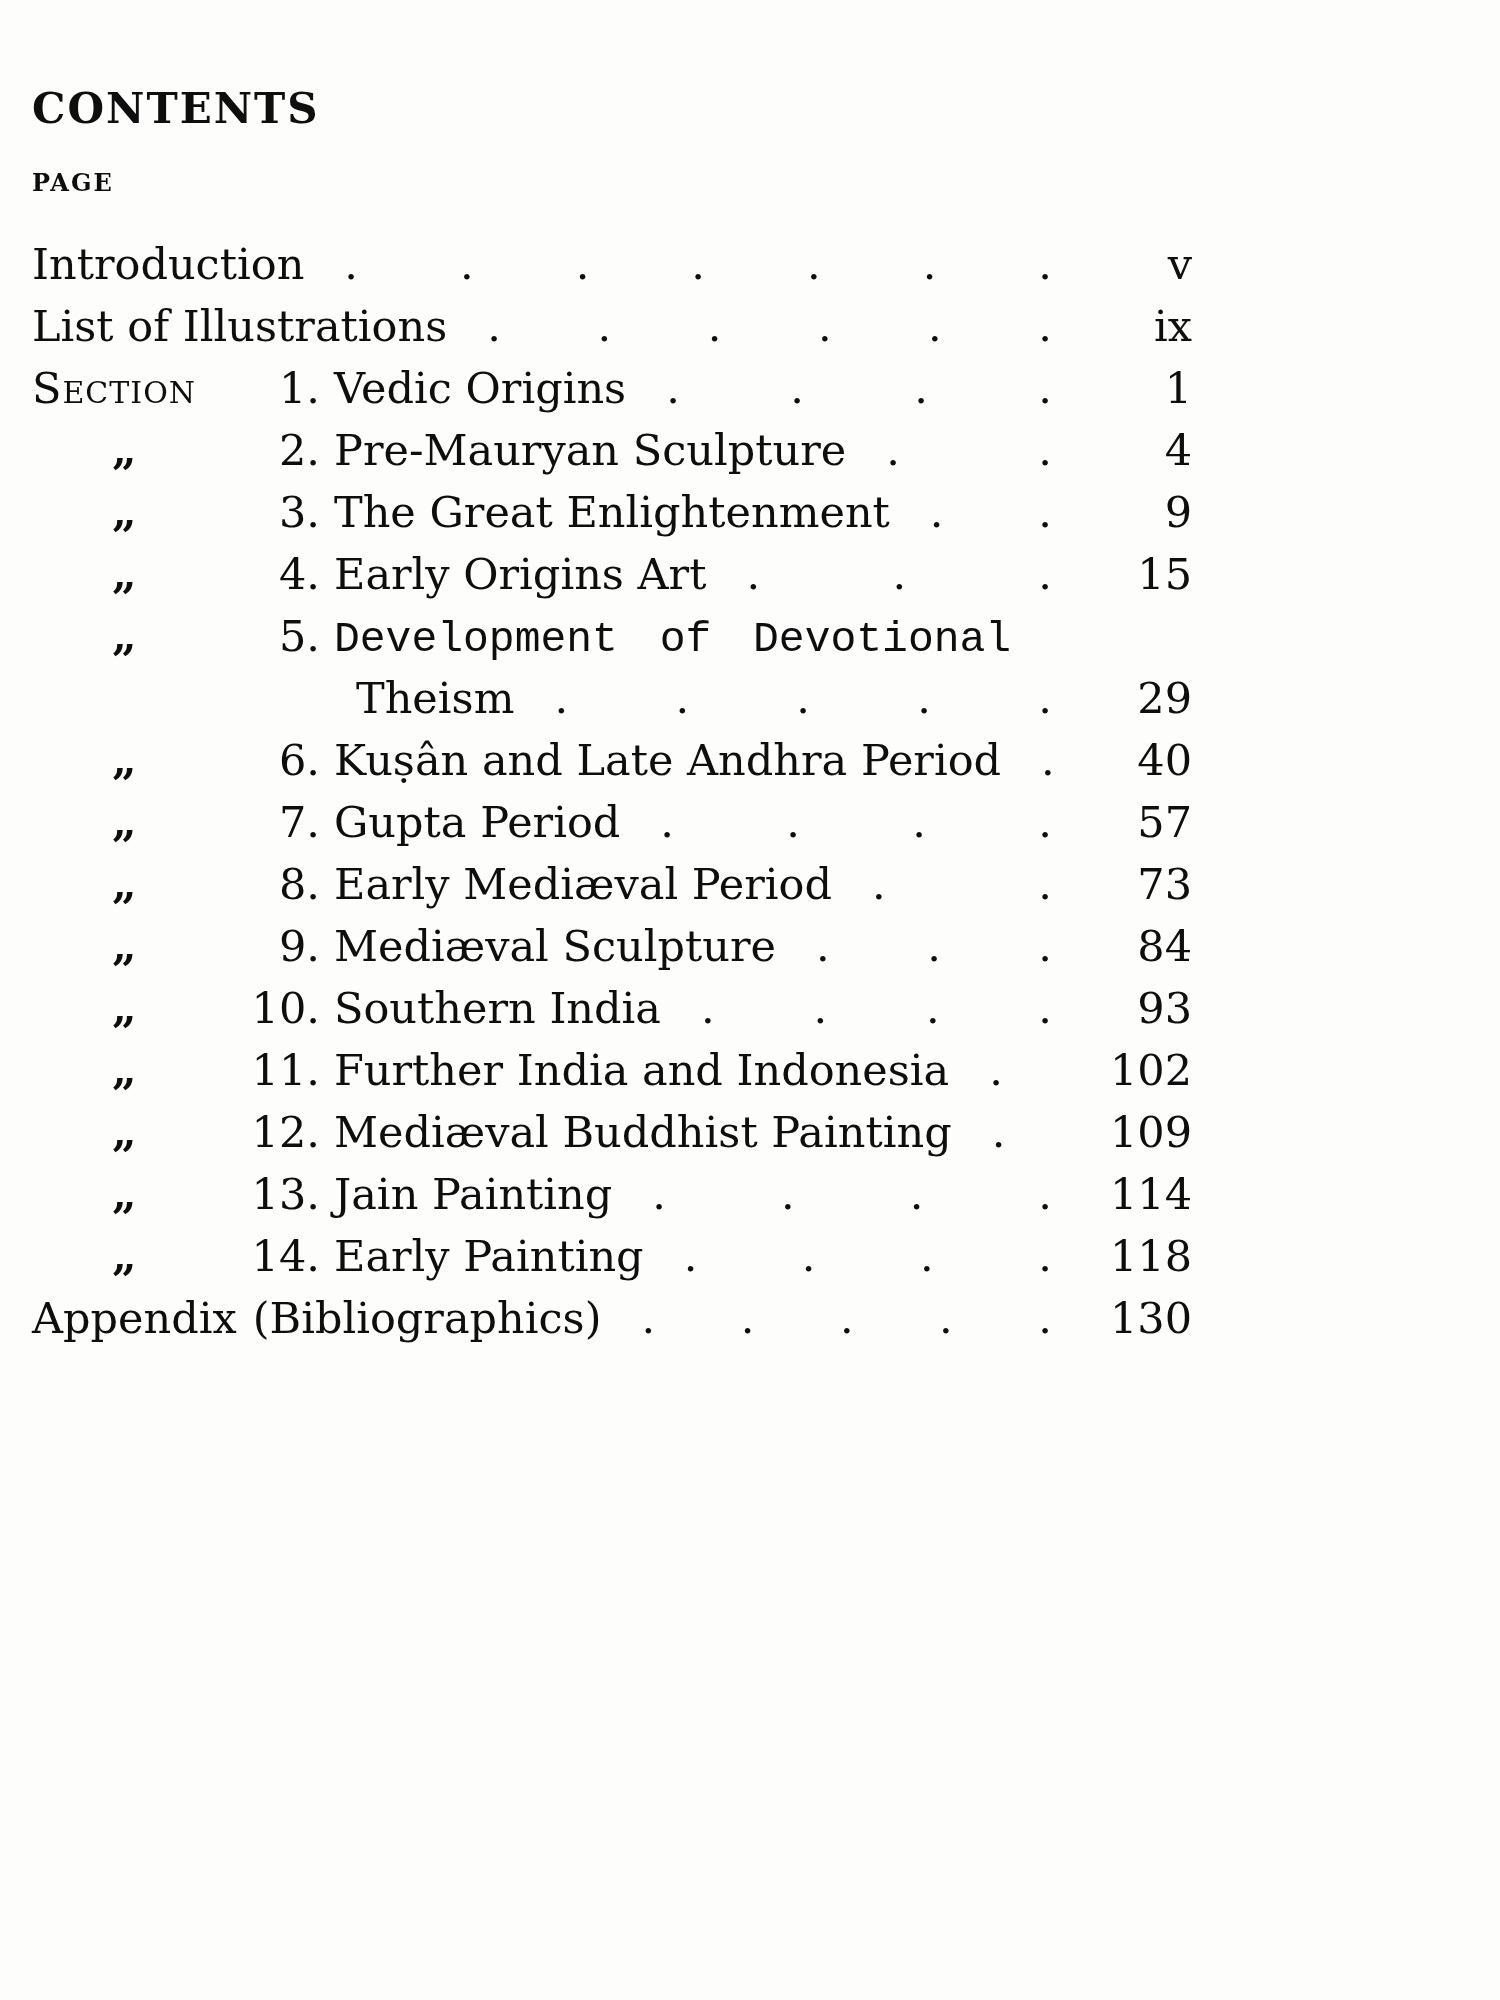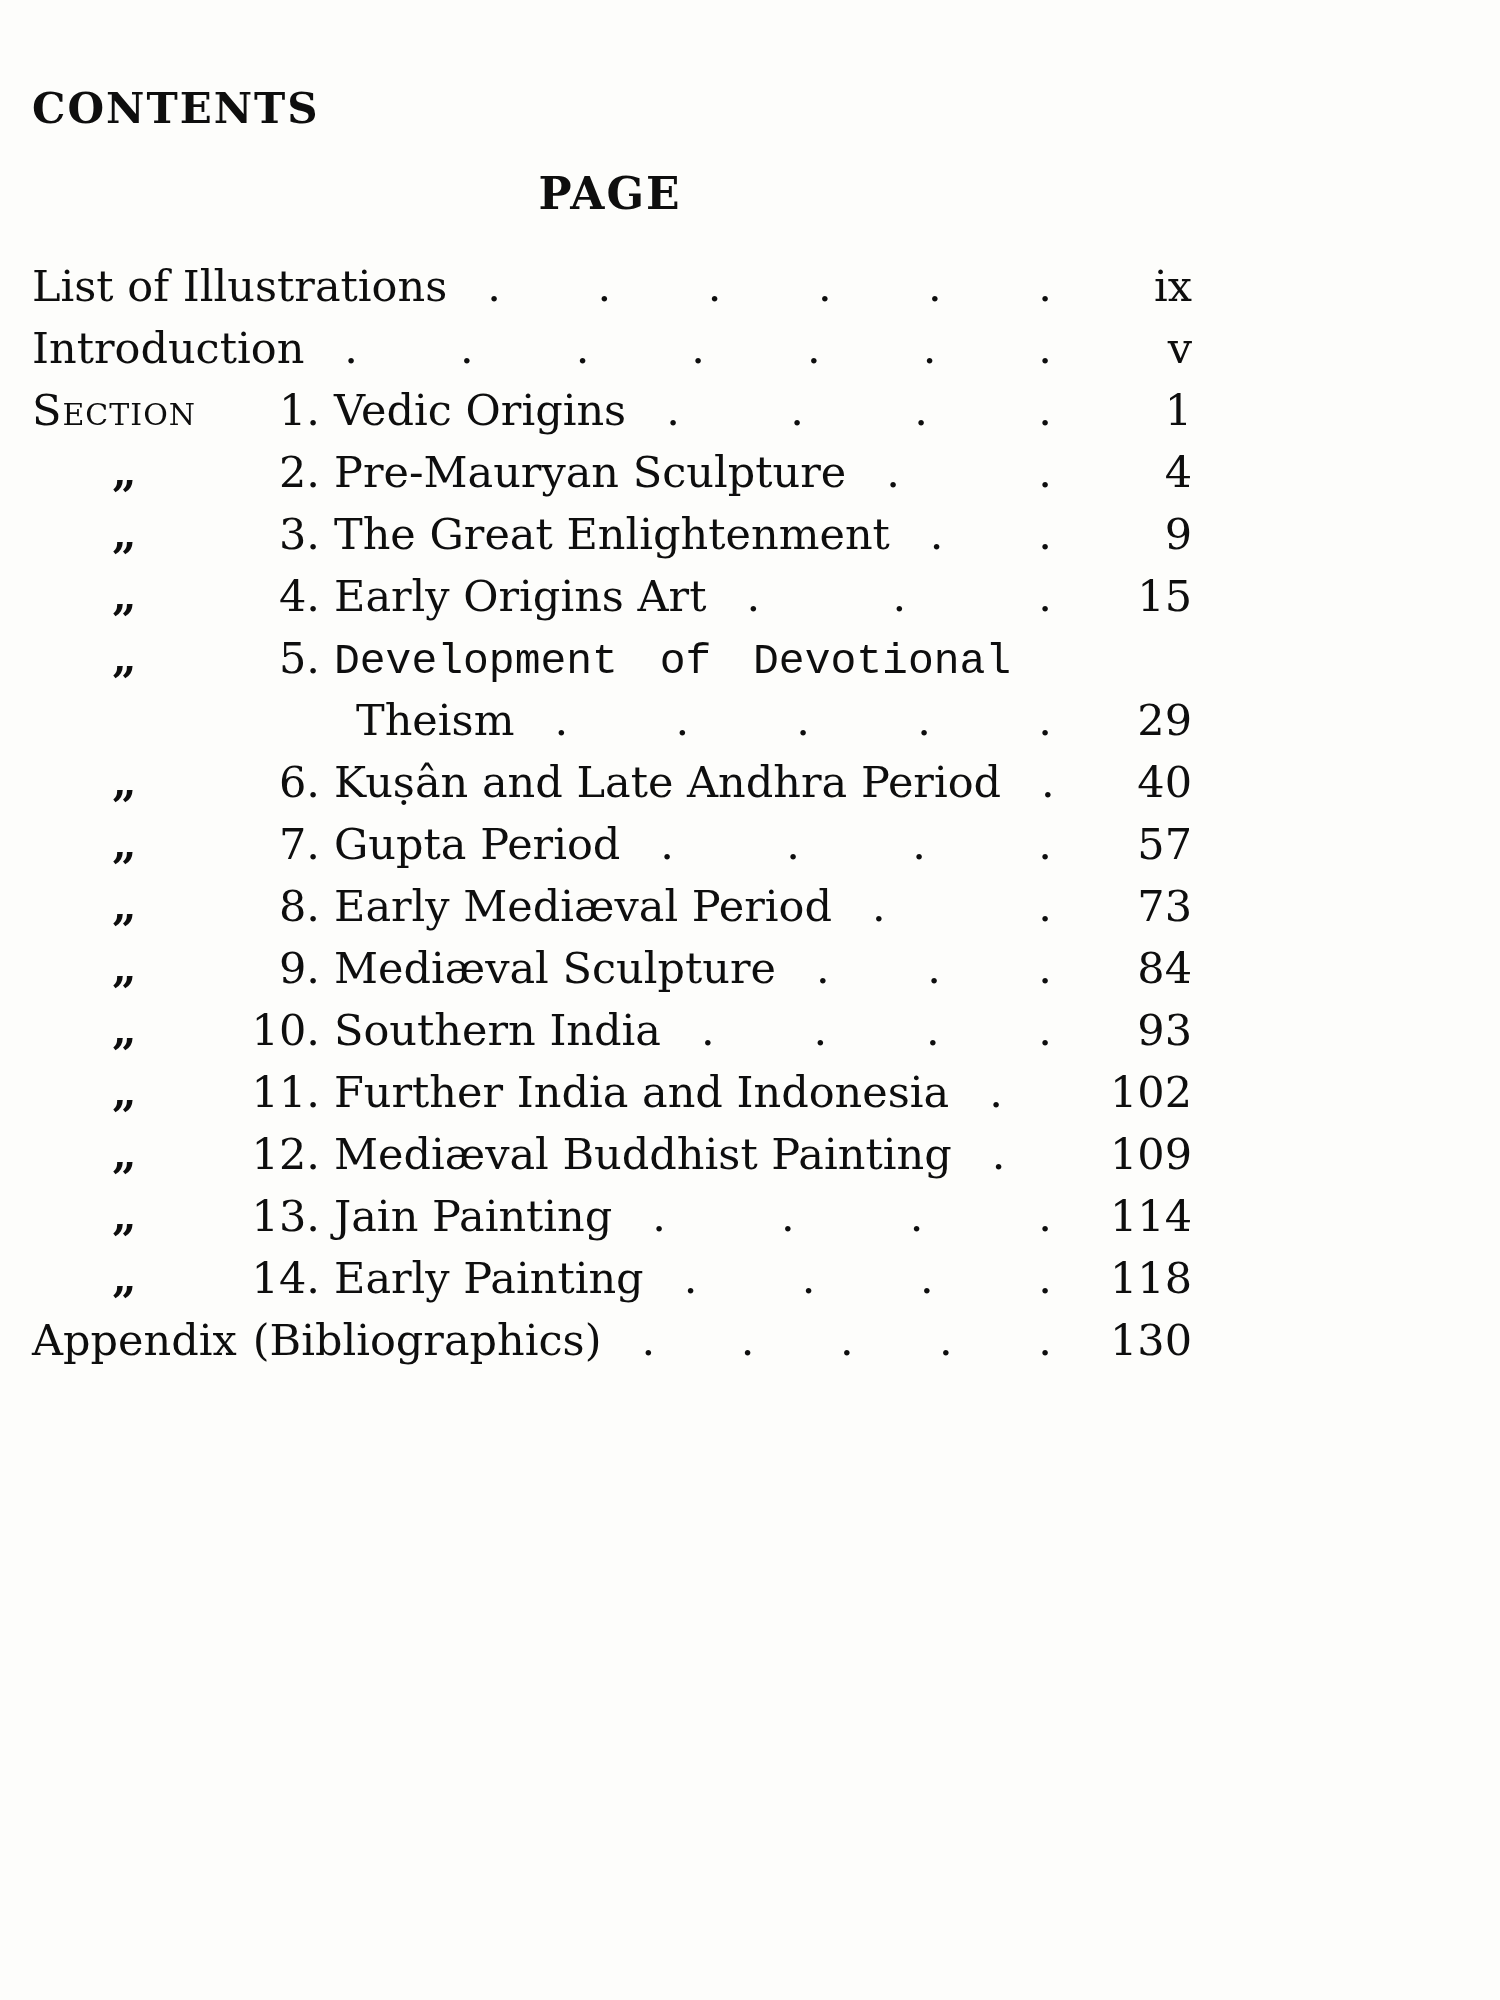--- a/index.html
+++ b/index.html
@@ -23,22 +23,22 @@
     width: 1160px;
   }
   .doc-title {
     font-size: 42px;
     font-weight: bold;
     letter-spacing: 2px;
     margin: 0;
     line-height: 1;
   }
   .page-col-header {
-    text-align: center;
-    font-size: 44px;
+    text-align: left;
+    font-size: 24px;
     font-weight: bold;
     letter-spacing: 2px;
     margin-top: 38px;
     padding-right: 4px;
   }
   .toc {
     margin-top: 42px;
     font-size: 43px;
   }
   .row {
@@ -94,29 +94,29 @@
 <div class="page">
   <div class="content">
 
     <h1 class="doc-title">CONTENTS</h1>
 
     <div class="page-col-header">PAGE</div>
 
     <div class="toc">
 
       <div class="row">
+        <span class="label">Introduction</span>
+        <span class="dots">. . . . . . .</span>
+        <span class="pg">v</span>
+      </div>
+
+      <div class="row">
         <span class="label">List of Illustrations</span>
         <span class="dots">. . . . . .</span>
         <span class="pg">ix</span>
-      </div>
-
-      <div class="row">
-        <span class="label">Introduction</span>
-        <span class="dots">. . . . . . .</span>
-        <span class="pg">v</span>
       </div>
 
       <div class="row">
         <span class="prefix"><span class="section-word">Section</span></span>
         <span class="num">1.</span>
         <span class="title">Vedic Origins</span>
         <span class="dots">. . . .</span>
         <span class="pg">1</span>
       </div>
 

